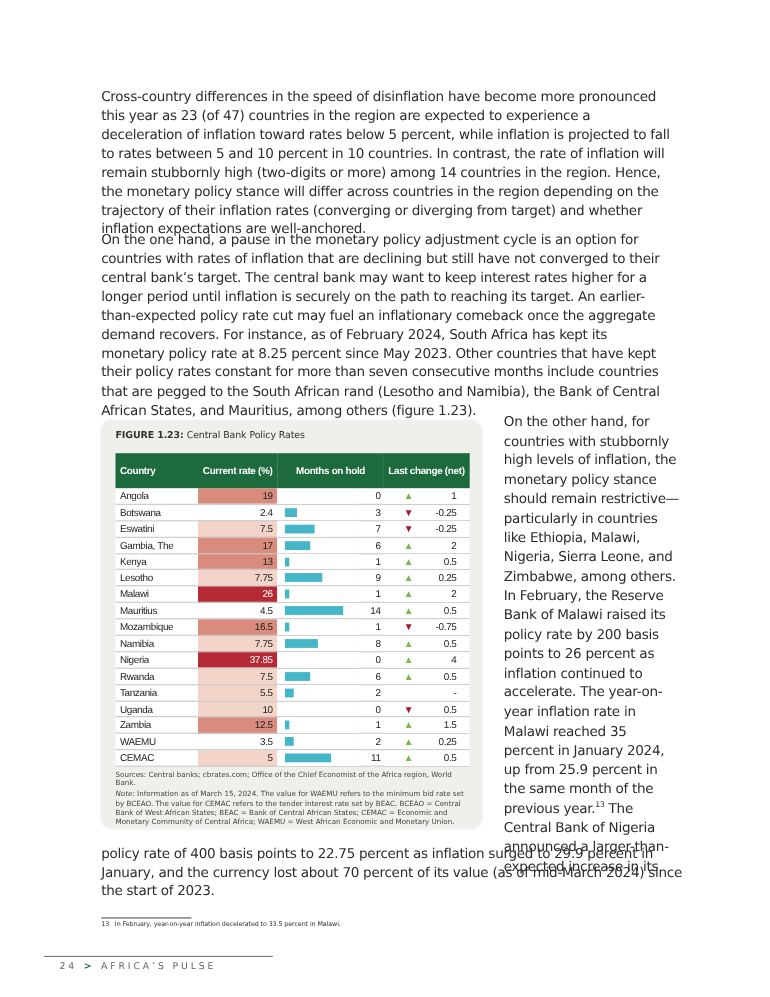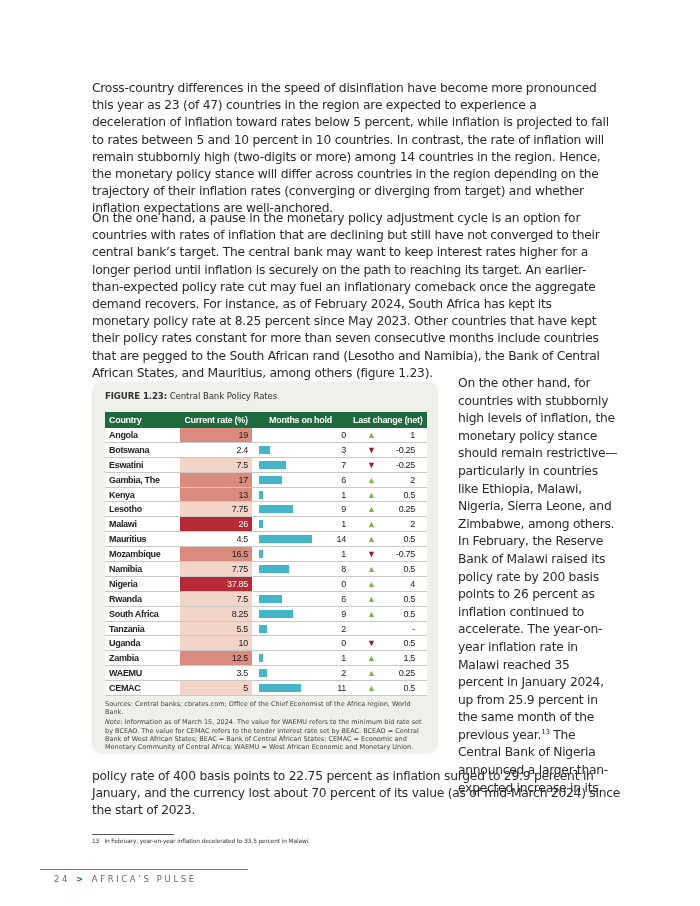--- a/index.html
+++ b/index.html
@@ -11,26 +11,26 @@
   #p2 { top:210px; }
   #side { position:absolute; left:458px; top:375px; width:160px; font-size:12.3px; line-height:17.6px; letter-spacing:-0.25px; margin:0; }
   #p3b { position:absolute; left:92px; top:768px; width:530px; font-size:12.3px; line-height:17.2px; letter-spacing:-0.25px; margin:0; }
   sup { font-size:7px; line-height:0; }
   .figure { position:absolute; left:92px; top:382px; width:346px; height:371px; background:#efefec;
             border-radius:10px; box-shadow:0 0 3px rgba(0,0,0,0.08); }
   .fig-title { position:absolute; left:13px; top:9px; font-size:8.6px; color:#333; letter-spacing:-0.1px; }
   .fig-title b { font-weight:bold; }
   table.rates { position:absolute; left:13px; top:30px; width:322px; border-collapse:collapse;
                 font-family:"Liberation Sans Narrow","Liberation Sans", sans-serif; font-size:9px; }
-  table.rates th { background:#1d6a3d; color:#fff; font-weight:bold; height:16px; padding:0 4px; text-align:left; font-size:9px; letter-spacing:-0.3px;}
+  table.rates th { background:#1d6a3d; color:#fff; font-weight:bold; height:32px; padding:0 4px; text-align:left; font-size:9px; letter-spacing:-0.3px;}
   table.rates th.c2 { text-align:center; }
   table.rates th.c3 { text-align:center; }
   table.rates th.c4 { text-align:left; }
   table.rates td { height:13.9px; padding:0; background:#fff; border-bottom:1px solid #c9c9c9; font-size:9px; letter-spacing:-0.3px; color:#222; }
-  td.country { padding-left:4px !important; width:71px; font-weight:bold; color:#222;margin-top:40px; }
+  td.country { padding-left:4px !important; width:71px; font-weight:normal; color:#222;margin-top:40px; }
   td.rate { width:68px; text-align:right; padding-right:4px !important; }
   td.bar { width:74px; position:relative; }
   td.bar .b { position:absolute; left:7px; top:3px; height:8px; background:#45b5c8; }
   td.months { width:20px; text-align:right; padding-right:3px !important; }
   td.change { text-align:right; padding-right:12px !important; position:relative; }
   .arrow { position:absolute; left:18px; top:2px; font-size:9px; }
   .up { color:#7ab648; }
   .down { color:#a11b2b; }
   .fig-notes { position:absolute; left:13px; top:318px; width:320px; font-size:6.5px; line-height:8.2px; color:#444; }
   .fig-notes p { margin:0 0 2px 0; }
@@ -159,29 +159,20 @@
         <tr>
           <td class="country">Rwanda</td>
           <td class="rate" style="background: rgb(243, 212, 201); color: rgb(34, 34, 34);">7.5</td>
           <td class="bar">
             <div class="b" style="width: 22.7143px; background: rgb(69, 181, 200);"></div>
           </td>
           <td class="months">6</td>
           <td class="change"><span class="arrow up" style="color: rgb(122, 182, 72);">▲</span><span>0.5</span></td>
         </tr>
         <tr>
-          <td class="country">South Africa</td>
-          <td class="rate" style="background: rgb(243, 212, 201); color: rgb(34, 34, 34);">8.25</td>
-          <td class="bar">
-            <div class="b" style="width: 34.0714px; background: rgb(69, 181, 200);"></div>
-          </td>
-          <td class="months">9</td>
-          <td class="change"><span class="arrow up" style="color: rgb(122, 182, 72);">▲</span><span>0.5</span></td>
-        </tr>
-        <tr>
           <td class="country">Tanzania</td>
           <td class="rate" style="background: rgb(243, 212, 201); color: rgb(34, 34, 34);">5.5</td>
           <td class="bar">
             <div class="b" style="width: 7.57143px; background: rgb(69, 181, 200);"></div>
           </td>
           <td class="months">2</td>
           <td class="change"><span>-</span></td>
         </tr>
         <tr>
           <td class="country">Uganda</td>

